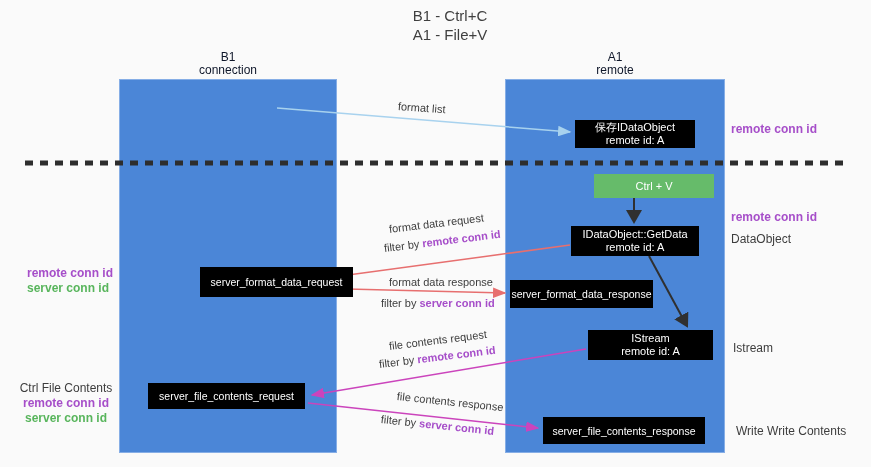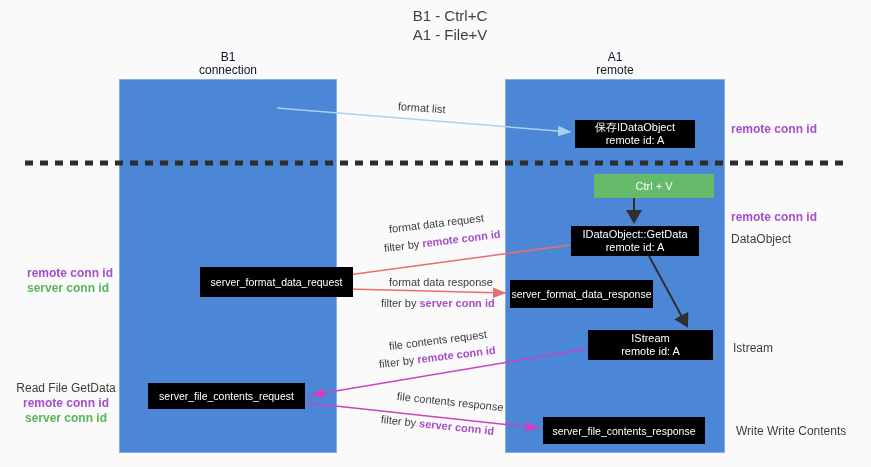--- a/index.html
+++ b/index.html
@@ -129,18 +129,18 @@
   <div class="abs side-label purple-bold" style="left:731px;top:210px;">remote conn id</div>
   <div class="abs side-label" style="left:731px;top:232px;">DataObject</div>
   <div class="abs side-label" style="left:733px;top:341px;">Istream</div>
   <div class="abs side-label" style="left:736px;top:424px;">Write Write Contents</div>
 
   <div class="abs side-label" style="left:27px;top:266px;">
     <div class="purple-bold">remote conn id</div>
     <div class="green-bold">server conn id</div>
   </div>
   <div class="abs side-label" style="left:14px;top:381px;width:104px;text-align:center;">
-    <div>Read File GetData</div>
+    <div>Ctrl File Contents</div>
     <div class="purple-bold">remote conn id</div>
     <div class="green-bold">server conn id</div>
   </div>
 
 </div>
 
 </body></html>

